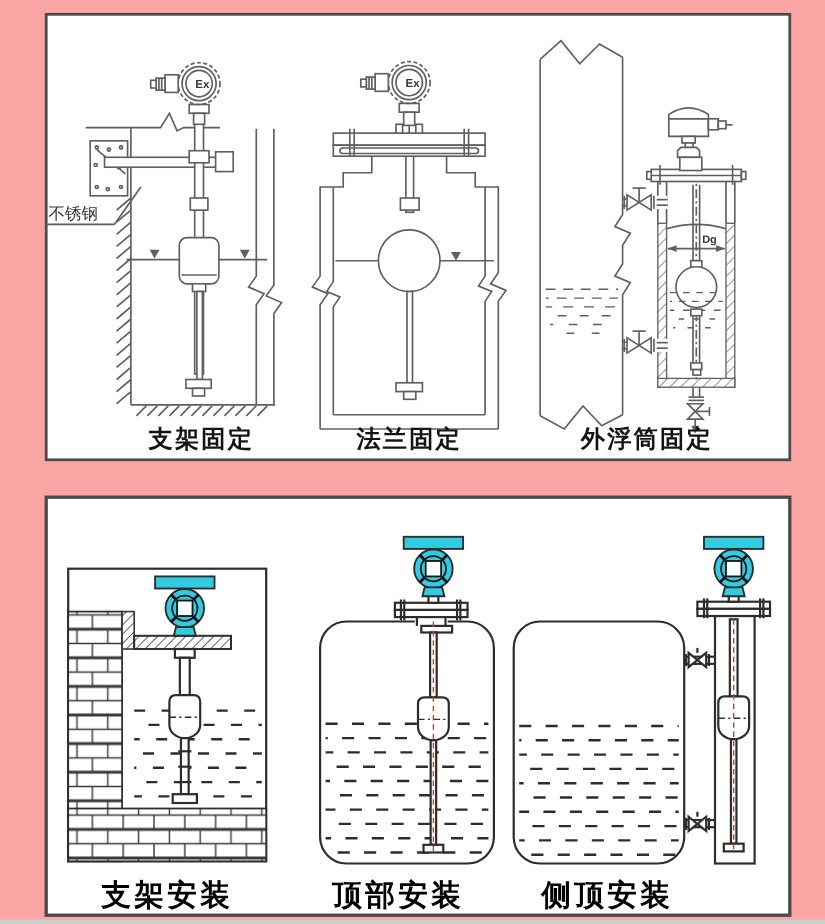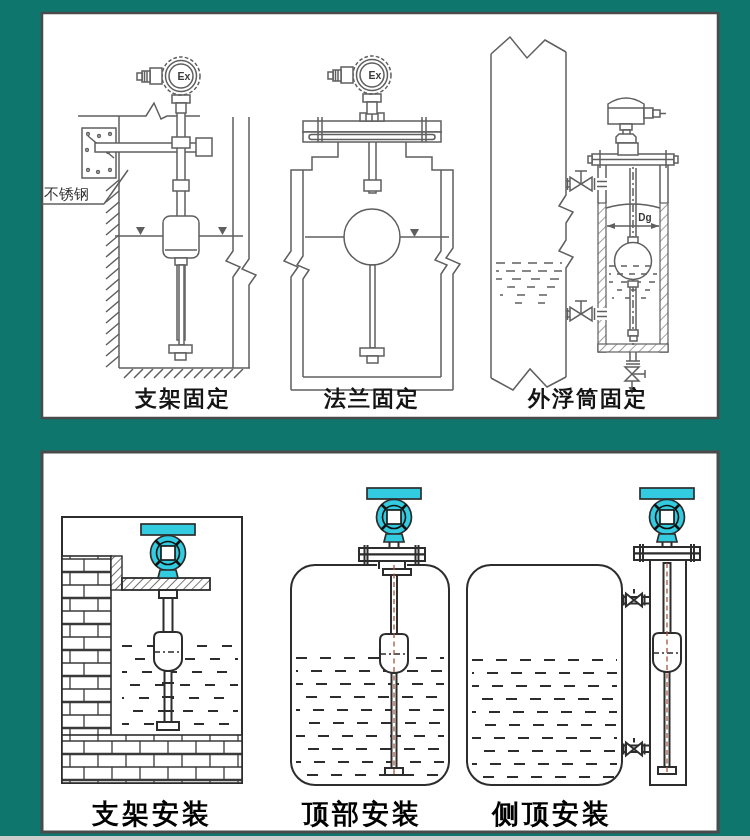--- a/index.html
+++ b/index.html
@@ -4,21 +4,21 @@
 <style>
   :root{
     --panel-border:#4a4a4a;
     --line-top:#5f5f5f;
     --line-bottom:#2d2d2d;
     --transmitter-cyan:#32cbe0;
     --rod-centerline-red:#a85442;
     --label-color:#141414;
   }
   html,body{margin:0;padding:0;background:#ffffff;}
-  .stage{position:relative;width:750px;height:840px;background:#0f766e;overflow:hidden;}
+  .stage{position:relative;width:750px;height:840px;background:#fca5a5;overflow:hidden;}
   svg{display:block;}
   text{font-family:"Liberation Sans","DejaVu Sans",sans-serif;}
   .pnl{fill:#fff;stroke:var(--panel-border);}
   .tln{stroke:var(--line-top);fill:none;stroke-width:1.5;}
   .tlf{stroke:var(--line-top);fill:#fff;stroke-width:1.5;}
   .bln{stroke:var(--line-bottom);fill:none;stroke-width:2;}
   .blf{stroke:var(--line-bottom);fill:#fff;stroke-width:2;}
   .cyf{fill:var(--transmitter-cyan);stroke:var(--line-bottom);stroke-width:1.7;}
   .wdt{stroke:var(--line-top);stroke-width:1.3;fill:none;}
   .wdb{stroke:var(--line-bottom);stroke-width:2.2;fill:none;}

